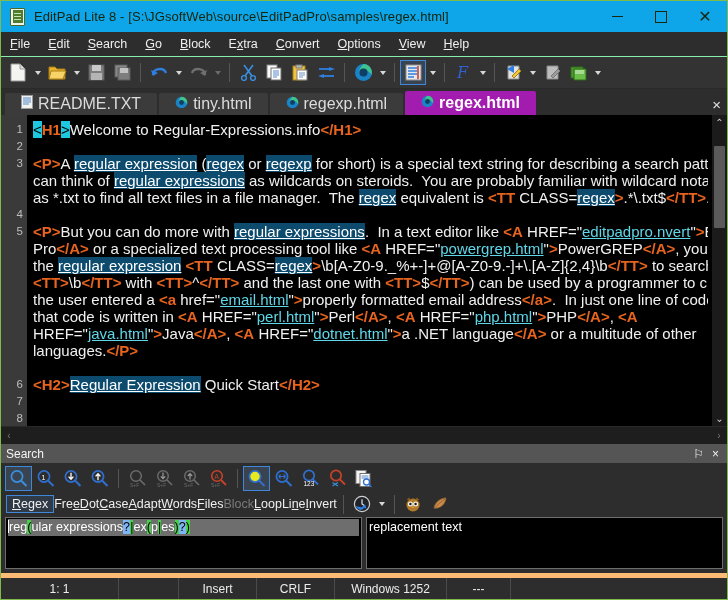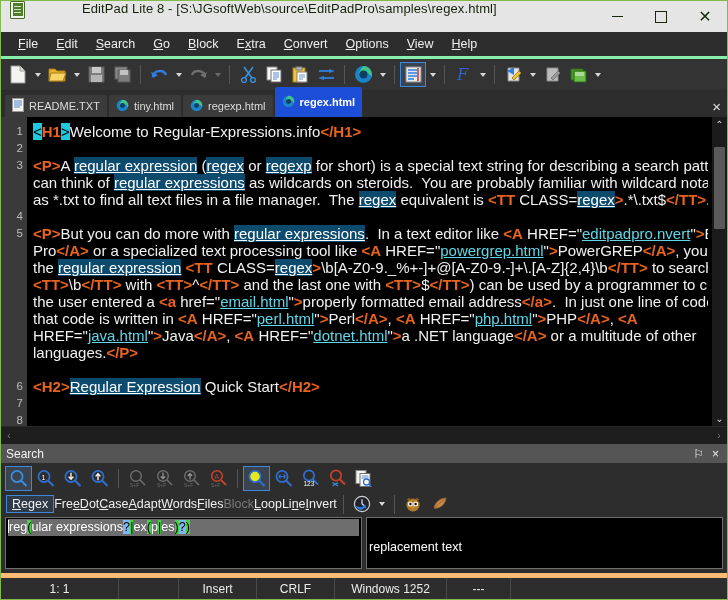--- a/index.html
+++ b/index.html
@@ -11,22 +11,22 @@
     -webkit-font-smoothing:antialiased;
   }
   .app{
     width:728px;height:600px;box-sizing:border-box;
     border:1px solid #7fba4a;
     background:#2d2d2d;display:flex;flex-direction:column;
   }
 
   
   .titlebar{
-    height:31px;flex:0 0 31px;background:#e5e5e5;
-    display:flex;position:relative;gap:48px;
+    height:31px;flex:0 0 31px;background:#0ea5e9;
+    display:flex;align-items:center;position:relative;
   }
   .title-ico{
     width:17px;height:17px;margin-left:8px;margin-right:8px;
     position:relative;flex:0 0 17px;
   }
   .title-ico .pad{
     position:absolute;left:1px;top:0;width:13px;height:16px;
     background:#f2f2ee;border:1px solid #4a6b28;border-radius:1px;
   }
   .title-ico .pg{
@@ -40,22 +40,22 @@
     width:44px;height:31px;display:flex;align-items:center;justify-content:center;
     color:#18280c;font-size:14px;line-height:1;
   }
   .win-btn.close{font-size:16px;}
   .win-btn .min{display:block;width:11px;height:1px;background:#18280c;}
   .win-btn .max{display:block;width:10px;height:10px;border:1px solid #18280c;}
 
   
   .menubar{
     height:24px;flex:0 0 24px;background:#2d2d2d;
-    display:flex;align-items:center;padding-left:8px;
-    border-bottom:3px solid #86efac;
+    display:flex;align-items:center;
+    border-bottom:1px solid #86efac;
   }
   .menu-item{
     padding:3px 9px;font-size:12.5px;color:#efefef;white-space:nowrap;
   }
   .menu-item u{text-decoration:underline;}
 
   
   .toolbar{
     height:31px;flex:0 0 31px;background:#333333;
     display:flex;align-items:center;padding-left:4px;
@@ -74,24 +74,24 @@
   .caret.dim i{border-top-color:#6a6a6a;}
   .tsep{width:1px;height:19px;background:#555;margin:0 5px;}
 
   
   .tabbar{
     height:26px;flex:0 0 26px;background:#2d2d2d;display:flex;align-items:flex-end;
     position:relative;padding-left:4px;
   }
   .tab{
     height:22px;display:flex;align-items:center;gap:5px;
-    padding:0 7px;margin-right:2px;background:#3b3b3b;
-    color:#dcdcdc;font-size:11px;white-space:nowrap;border-radius:2px 2px 0 0;
-  }
-  .tab.active{background:#1d4ed8;color:#ffffff;font-weight:bold;height:30px;}
+    padding:0 16px;margin-right:2px;background:#3b3b3b;
+    color:#dcdcdc;font-size:16px;white-space:nowrap;border-radius:2px 2px 0 0;
+  }
+  .tab.active{background:#a21caf;color:#ffffff;font-weight:bold;height:24px;}
   .tab-close{
     position:absolute;right:6px;bottom:3px;color:#e0e0e0;font-size:15px;line-height:1;
   }
 
   
   .editorwrap{flex:1 1 auto;display:flex;min-height:0;background:#000;position:relative;}
   .gutter{
     width:26px;flex:0 0 26px;background:#3a3a3a;color:#bdbdbd;
     font-size:11.5px;text-align:right;padding-top:6px;box-sizing:border-box;
     padding-right:4px;font-family:"Liberation Sans",sans-serif;
@@ -144,21 +144,21 @@
   .opt{padding:2px 0;white-space:nowrap;}
   .opt.active{border:1px solid #3f87d8;background:#2f3a46;padding:1px 5px;}
   .opt.dis{color:#7a7a7a;}
   .opt u{text-decoration:underline;}
   .fields{display:flex;height:58px;padding:2px 4px 4px 4px;gap:4px;box-sizing:border-box;}
   .fbox{
     flex:1 1 50%;background:#000;border:1px solid #6e6e6e;box-sizing:border-box;
     font-size:12.6px;color:#ffffff;padding:1px 2px;line-height:17px;overflow:hidden;
   }
   .fbox .line1{background:#6e6e6e;height:17px;white-space:nowrap;}
-  .fbox .plain{height:17px;white-space:nowrap;margin-top:20px;}
+  .fbox .plain{height:17px;white-space:nowrap;}
   .cursor{display:inline-block;width:1px;height:13px;background:#fff;vertical-align:-2px;}
   .gbr{background:#46d246;color:#000;}
   .bbr{background:#7fb5f2;color:#000;}
 
   
   .statusbar{
     height:21px;flex:0 0 21px;background:#2d2d2d;display:flex;align-items:stretch;
     font-size:12px;color:#ededed;border-top:5px solid #fdba74;
   }
   .scell{

